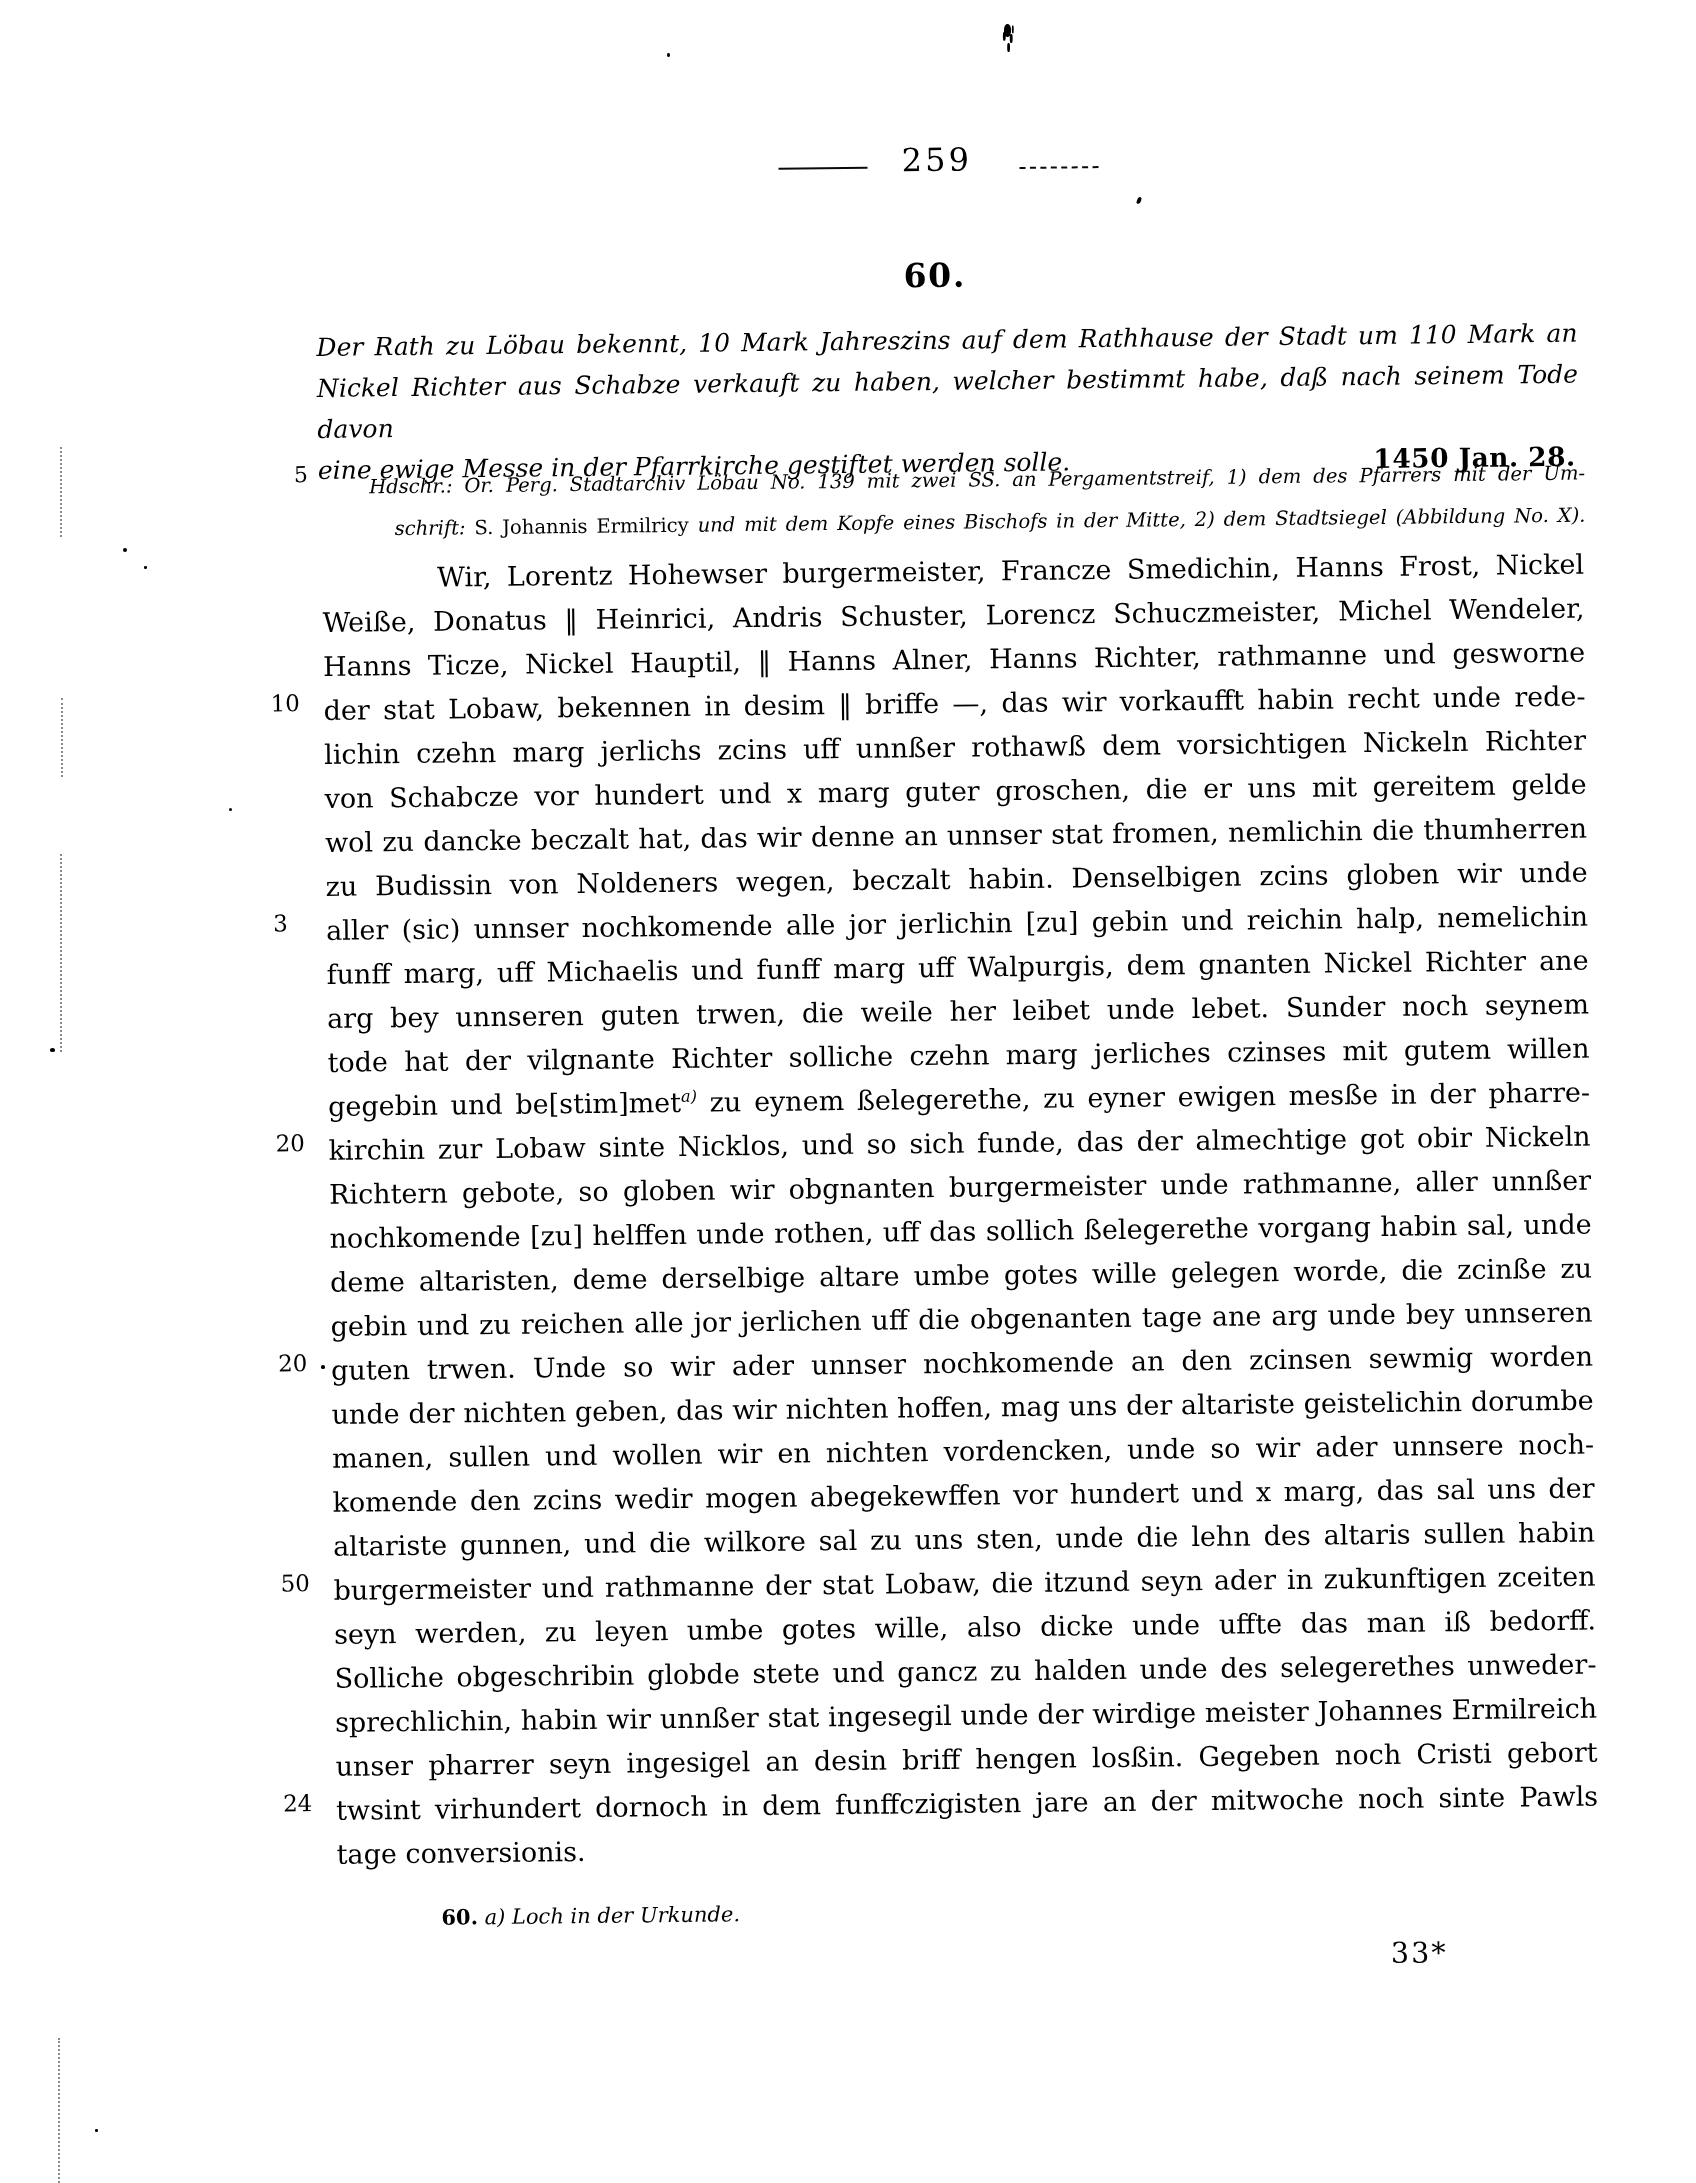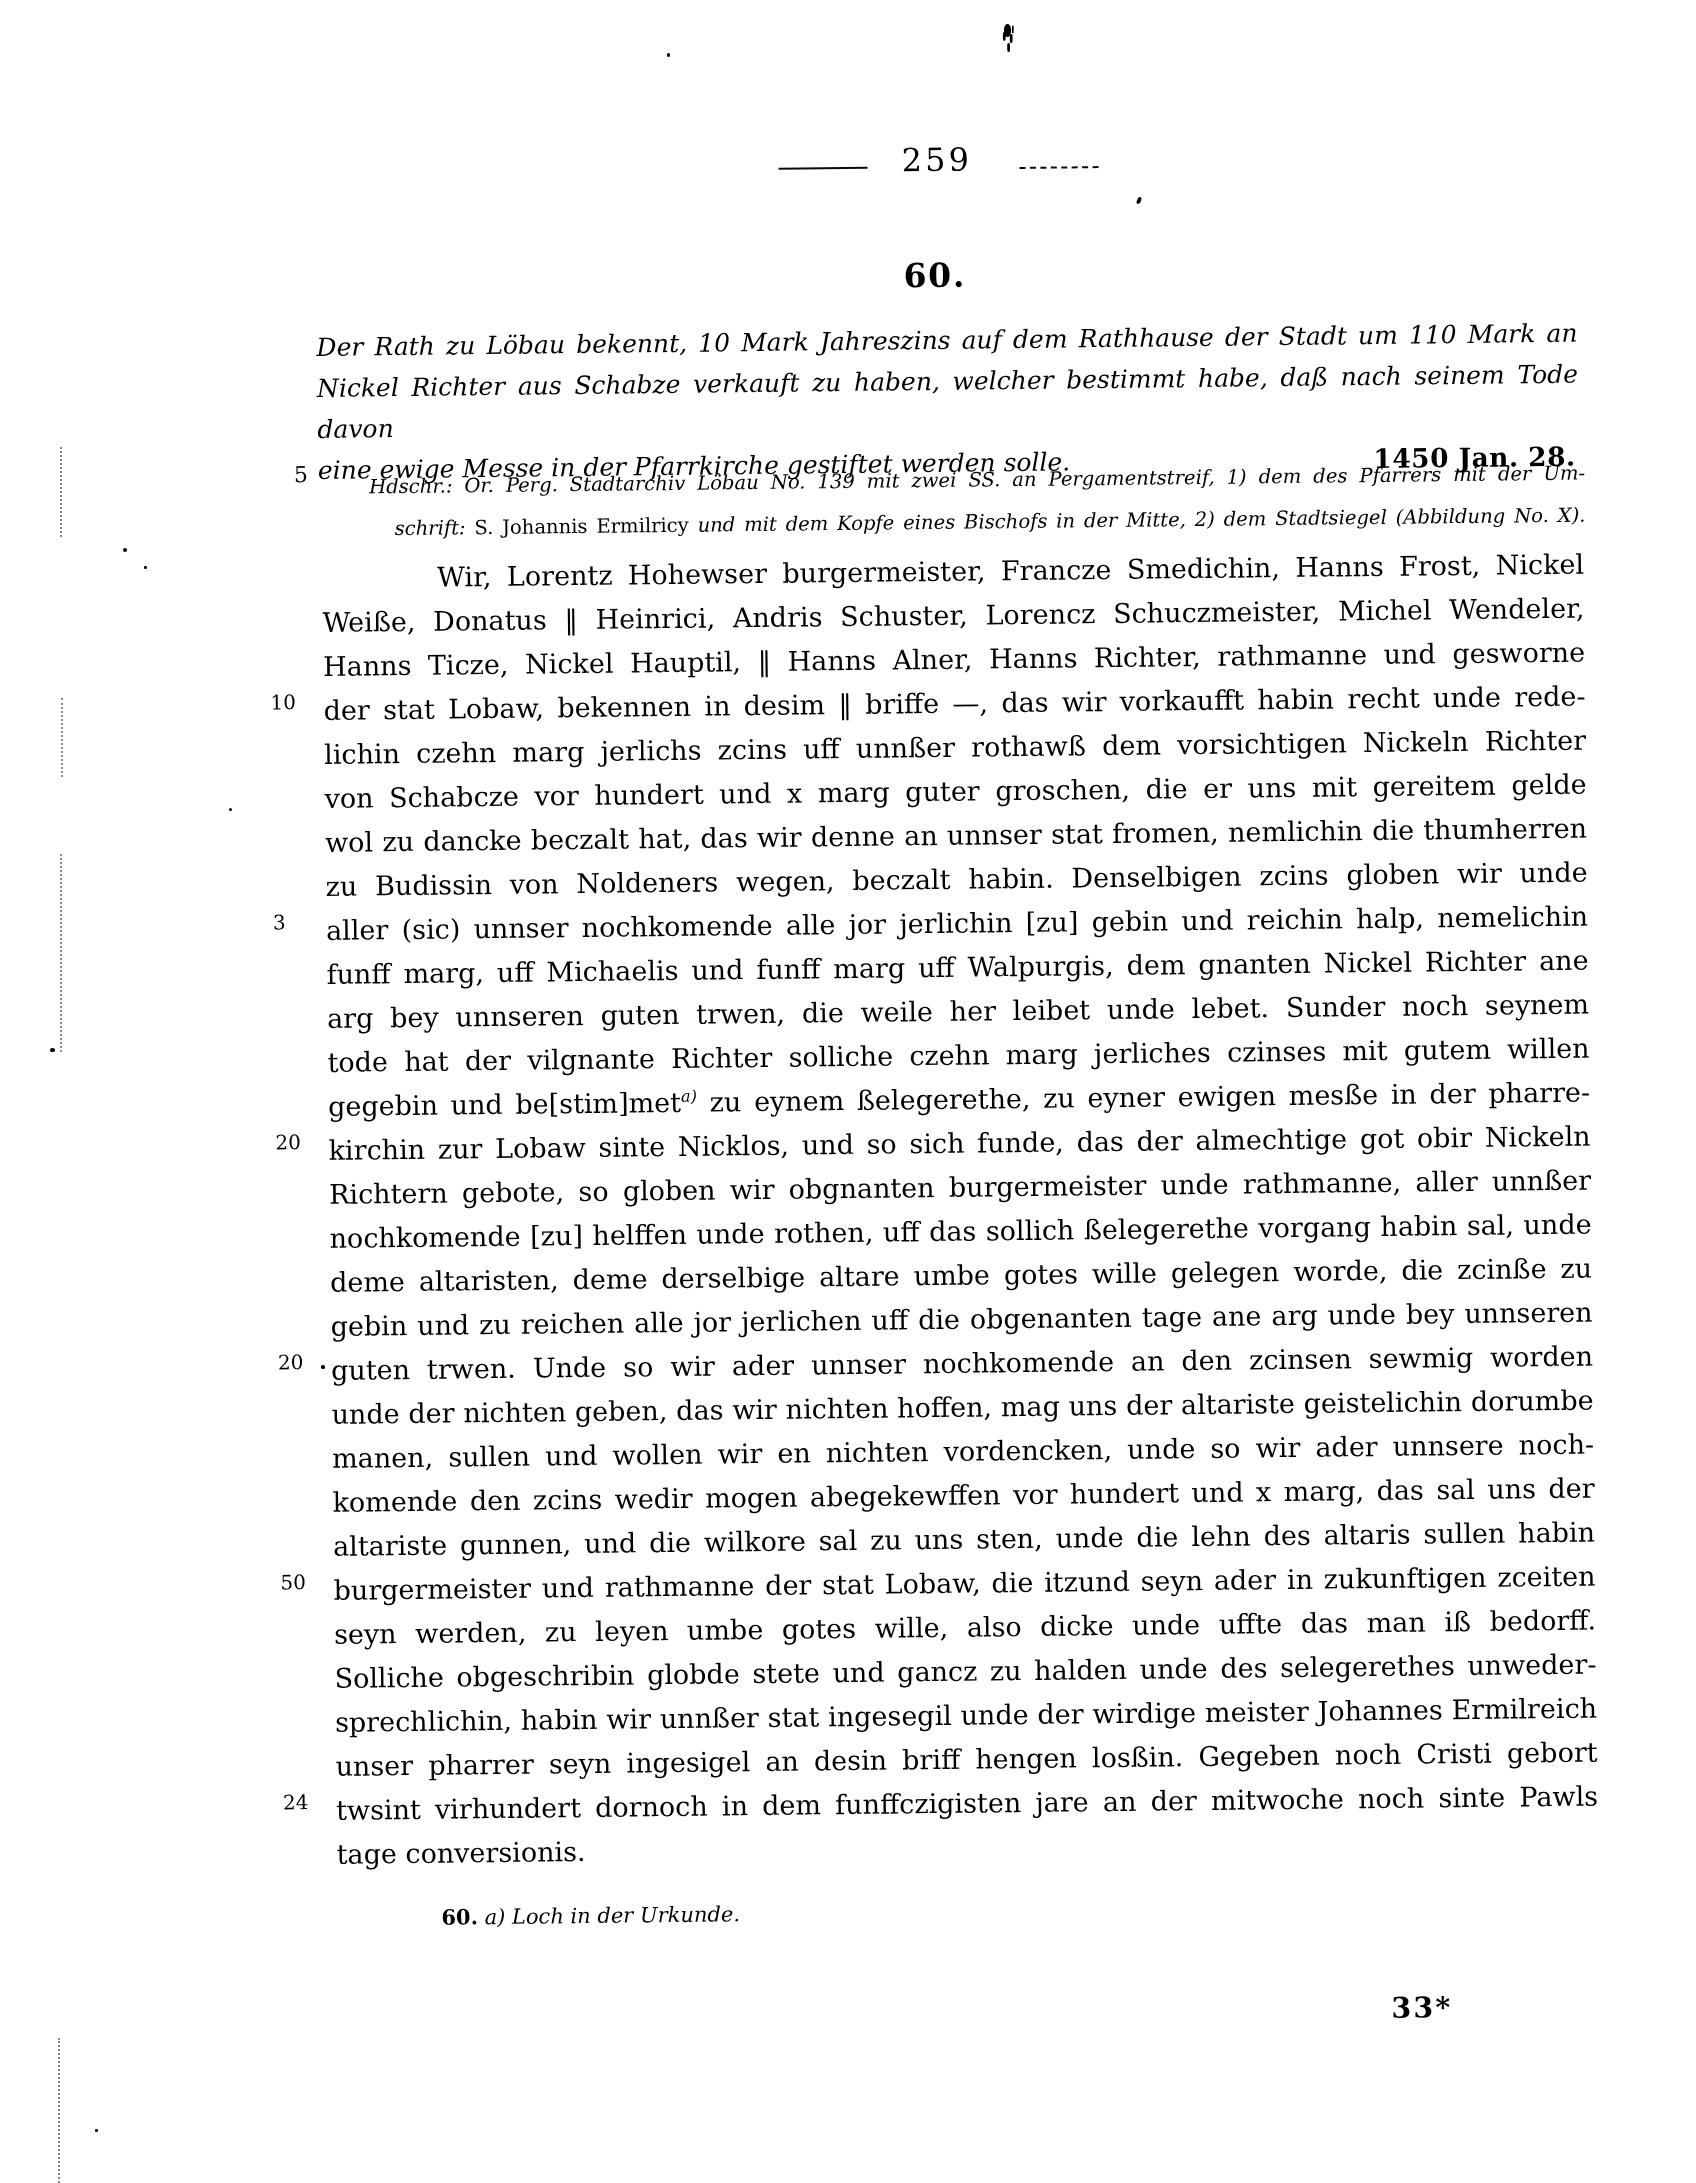--- a/index.html
+++ b/index.html
@@ -28,29 +28,29 @@
           line-height:42px;}
   .hdschr .cont{padding-left:25px;}
   .roman{font-style:normal;}
   .mnum-5{left:275px;top:456px;width:40px;text-align:right;font-size:22px;}
   
   .bodytext{left:328px;top:551px;width:1262px;font-size:27px;line-height:44px;}
   .bline{position:relative;height:44px;white-space:normal;}
   .bline.indent{text-indent:115px;}
   .bline.lastline{text-align:left;text-align-last:left;}
   .bline .mnum{position:absolute;left:-53px;top:2.6px;width:41px;
-               text-align:center;font-size:20px;text-indent:0;line-height:1;}
+               text-align:center;font-size:23px;text-indent:0;line-height:1;}
   .it{}
   .sup{font-size:60%;vertical-align:super;font-style:italic;line-height:0;}
   
   .footnote{left:432px;top:1900px;font-size:21px;}
   .fn-label{font-weight:bold;}
   .fn-text{font-style:italic;}
   
-  .sig{left:1381px;top:1997px;font-size:28.5px;font-weight:bold;letter-spacing:2.1px;}
+  .sig{left:1381px;top:1943px;font-size:28.5px;font-weight:normal;letter-spacing:2.1px;}
   
   .vdots{position:absolute;width:0;border-left:2.1px dotted #2a2a2a;opacity:.55;}
   .speck{position:absolute;background:#000;border-radius:50%;}
   .speck-star{width:6.9px;height:12.7px;border-radius:45%;
       box-shadow:3.7px 8px 0 -2.1px #000,-3.2px 5.8px 0 -2.1px #000,1.1px 17px 0 -2.1px #000,5.3px -1.1px 0 -2.6px #000;}
   .speck-comma{width:4.2px;height:7.4px;border-radius:60% 40% 70% 30%;transform:rotate(18deg);}
 </style>
 </head>
 <body>
 

